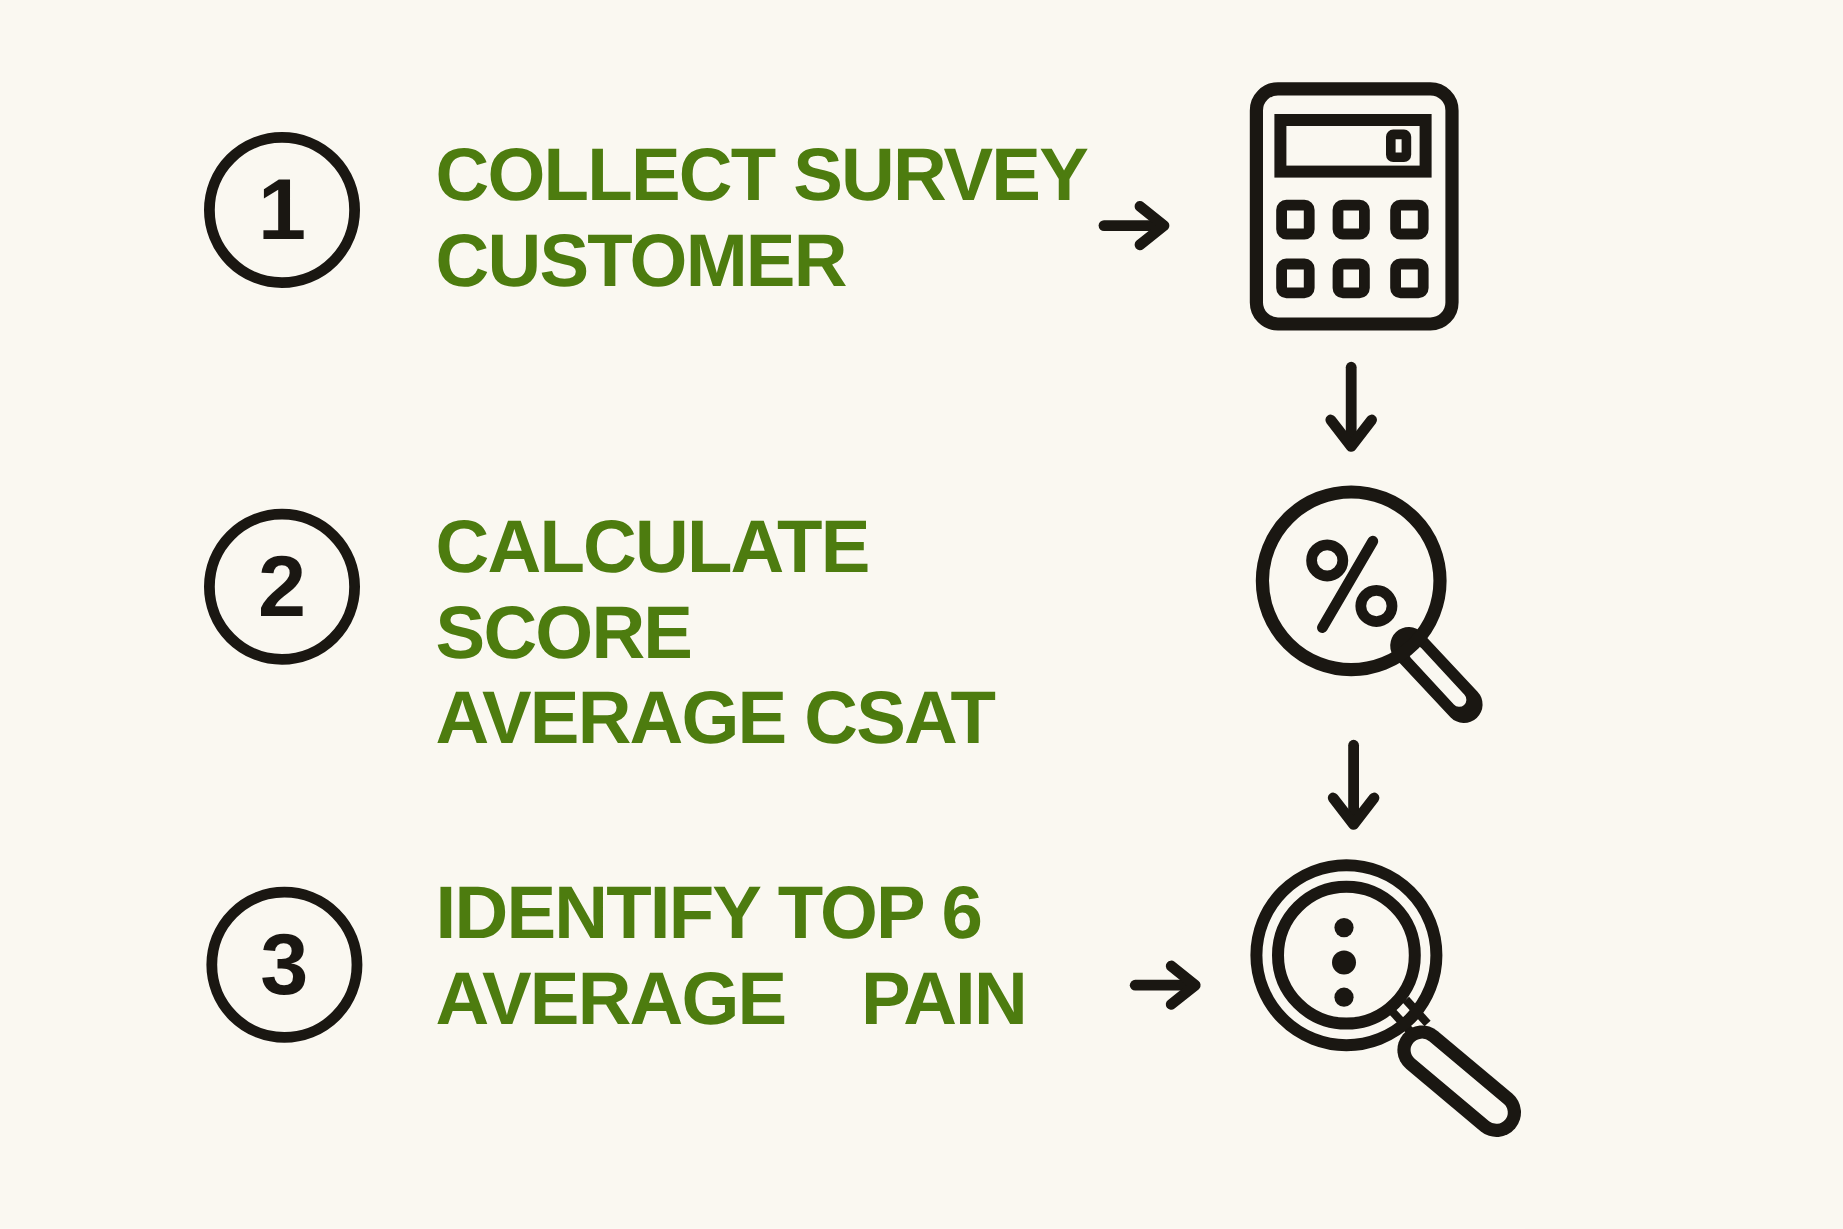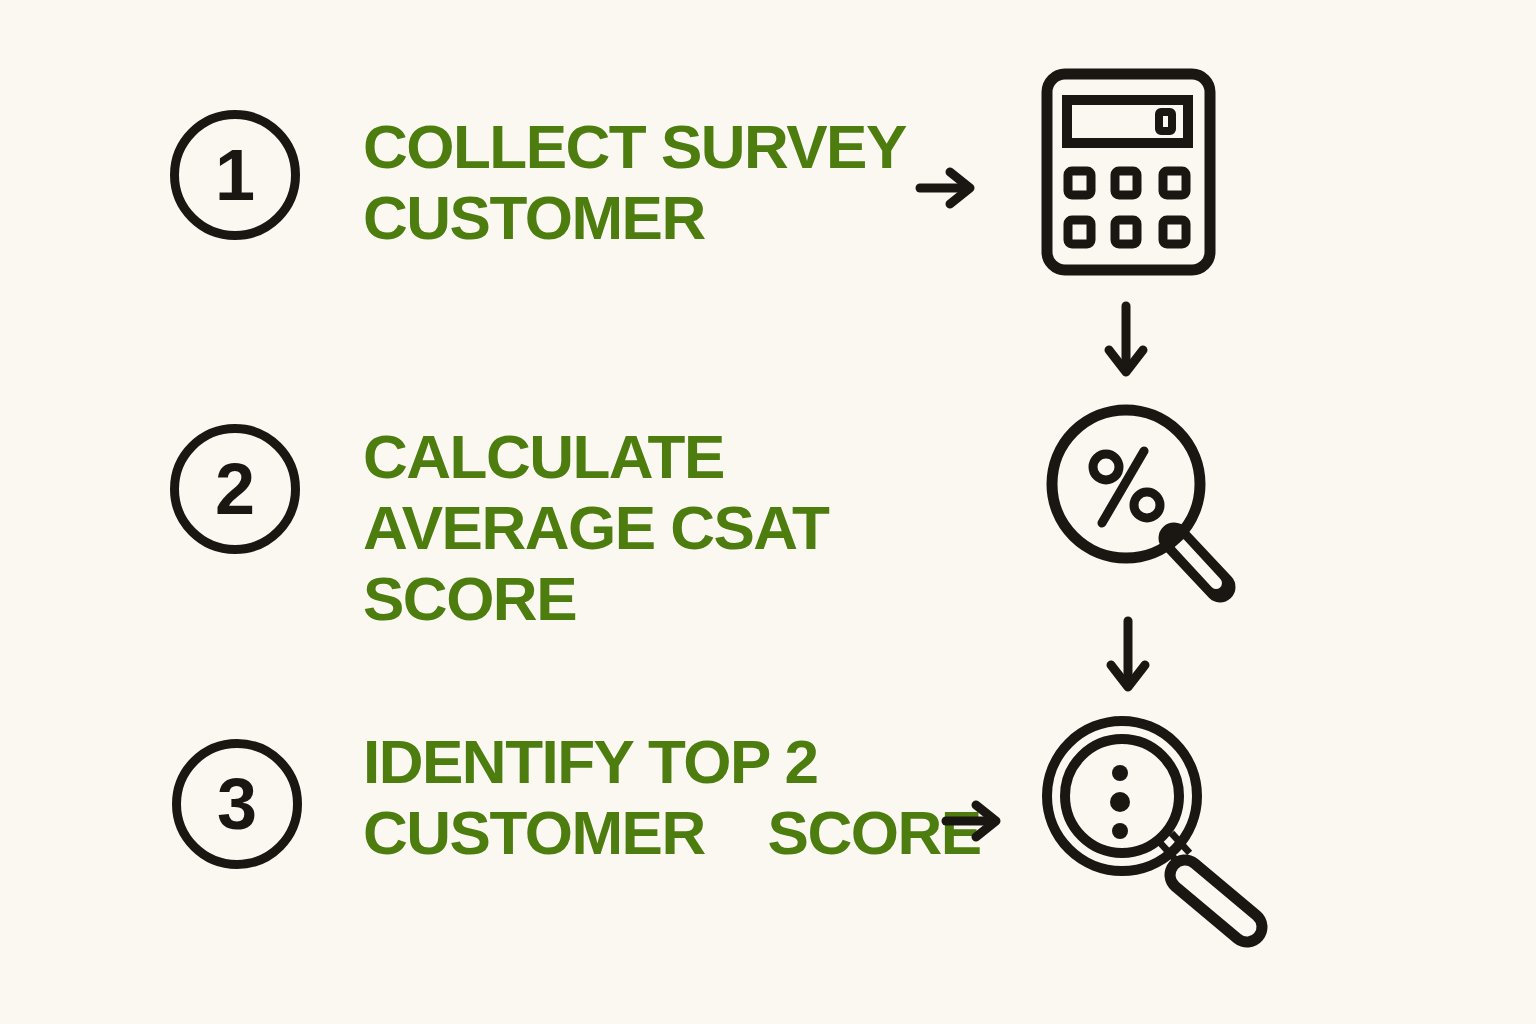--- a/index.html
+++ b/index.html
@@ -71,22 +71,22 @@
     <line class="stroke" x1="24" y1="4" x2="24" y2="64" stroke-width="9" stroke-linecap="round"></line>
     <path class="stroke" d="M7 48 L24 70 L41 48" stroke-width="9" stroke-linecap="round" stroke-linejoin="round"></path>
   </svg>
 
   <div class="abs badge" style="left:170px;top:424px;">
     <span>2</span>
   </div>
 
   <div class="abs title-block" style="left:363px;top:421px;">
     <div class="title-line">CALCULATE</div>
+    <div class="title-line">SCORE</div>
     <div class="title-line">AVERAGE CSAT</div>
-    <div class="title-line">SCORE</div>
   </div>
 
   <svg class="abs" style="left:1040px;top:403px;" width="195" height="200" viewBox="0 0 195 200">
     <line class="stroke" x1="134" y1="135" x2="180" y2="184" stroke-width="31" stroke-linecap="round"></line>
     <line class="bgstroke" x1="140" y1="141" x2="176" y2="180" stroke-width="12" stroke-linecap="round"></line>
     <circle class="stroke" cx="86" cy="81" r="74" stroke-width="11"></circle>
     <circle class="stroke" cx="66" cy="64" r="13" stroke-width="9"></circle>
     <circle class="stroke" cx="107" cy="102" r="13" stroke-width="9"></circle>
     <line class="stroke" x1="104" y1="48" x2="62" y2="120" stroke-width="9" stroke-linecap="round"></line>
   </svg>
@@ -94,22 +94,22 @@
   <svg class="abs" style="left:1104px;top:617px;" width="48" height="78" viewBox="0 0 48 78">
     <line class="stroke" x1="24" y1="4" x2="24" y2="64" stroke-width="9" stroke-linecap="round"></line>
     <path class="stroke" d="M7 48 L24 70 L41 48" stroke-width="9" stroke-linecap="round" stroke-linejoin="round"></path>
   </svg>
 
   <div class="abs badge" style="left:172px;top:739px;">
     <span>3</span>
   </div>
 
   <div class="abs title-block" style="left:363px;top:726px;">
-    <div class="title-line">IDENTIFY TOP 2</div>
-    <div class="title-line">CUSTOMER    SCORE</div>
+    <div class="title-line">IDENTIFY TOP 6</div>
+    <div class="title-line">AVERAGE    PAIN</div>
   </div>
 
   <svg class="abs" style="left:942px;top:799px;" width="60" height="44" viewBox="0 0 60 44">
     <line class="stroke" x1="4" y1="22" x2="48" y2="22" stroke-width="9" stroke-linecap="round"></line>
     <path class="stroke" d="M34 6 L54 22 L34 38" stroke-width="9" stroke-linecap="round" stroke-linejoin="round"></path>
   </svg>
 
   <svg class="abs" style="left:1038px;top:712px;" width="228" height="228" viewBox="0 0 228 228">
     <line class="stroke" x1="128" y1="126" x2="146" y2="146" stroke-width="22"></line>
     <line class="bgstroke" x1="125" y1="123" x2="149" y2="149" stroke-width="8"></line>

